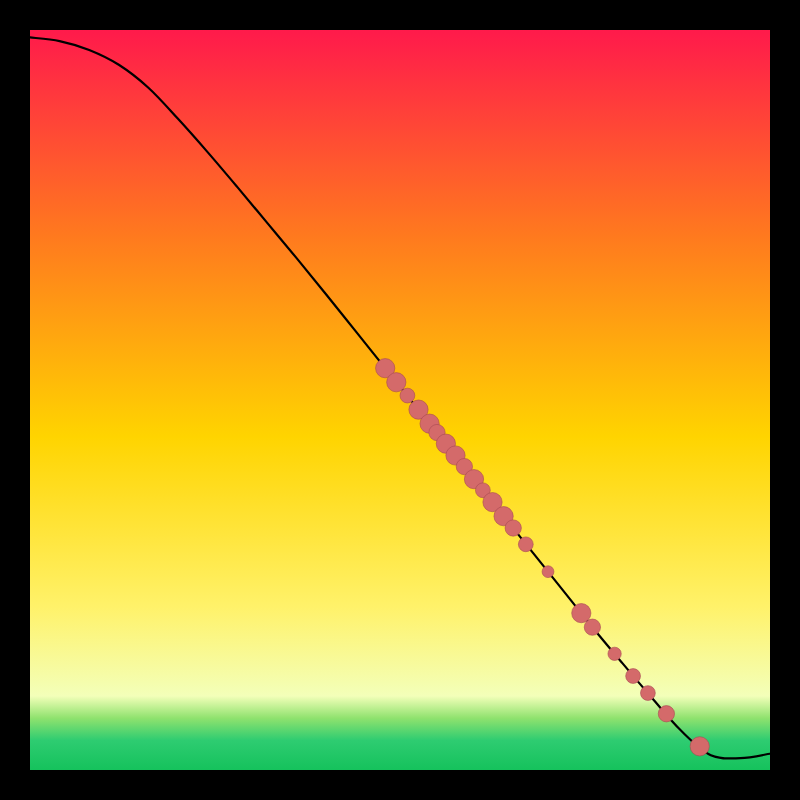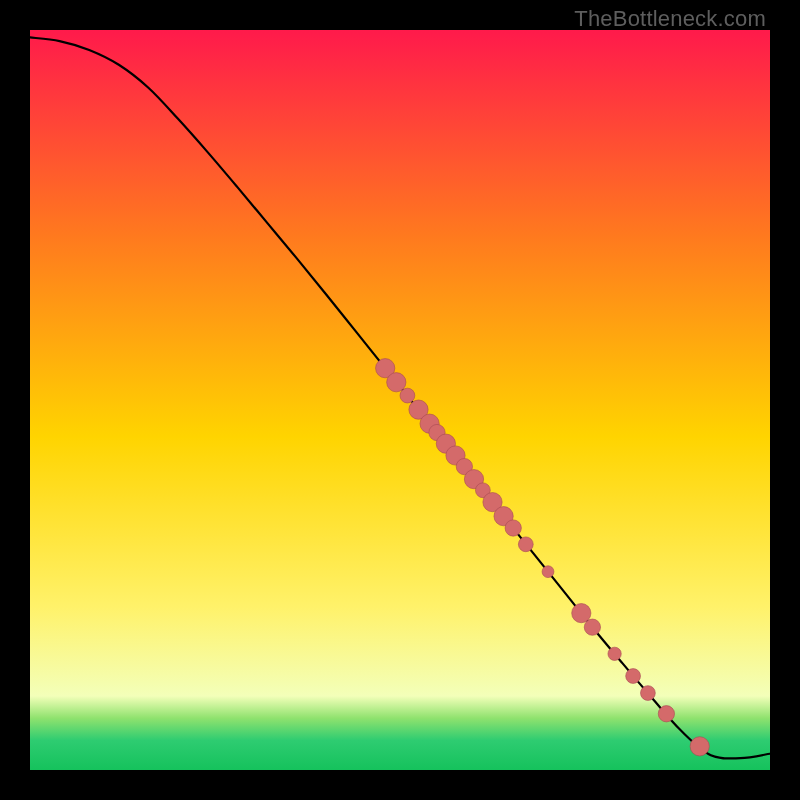--- a/index.html
+++ b/index.html
@@ -26,21 +26,20 @@
     color: #5e5e5e;
     letter-spacing: 0.2px;
     font-weight: 500;
   }
   svg { display: block; }
 </style>
 </head>
 <body>
 
 <div class="frame">
-  <div class="watermark">TheBottleneck.com</div>
   <div class="plot-area">
     <svg id="chart-svg" width="740" height="740" viewBox="0 0 740 740">
       <defs>
         <linearGradient id="bg-grad" x1="0" y1="0" x2="0" y2="1">
           <stop id="g0" offset="0%" stop-color="#ff1a4b"></stop>
           <stop id="g1" offset="28%" stop-color="#ff7a1e"></stop>
           <stop id="g2" offset="55%" stop-color="#ffd400"></stop>
           <stop id="g3" offset="78%" stop-color="#fff26a"></stop>
           <stop id="g4" offset="90%" stop-color="#f3ffb9"></stop>
           <stop id="g5" offset="93%" stop-color="#8fe26e"></stop>

